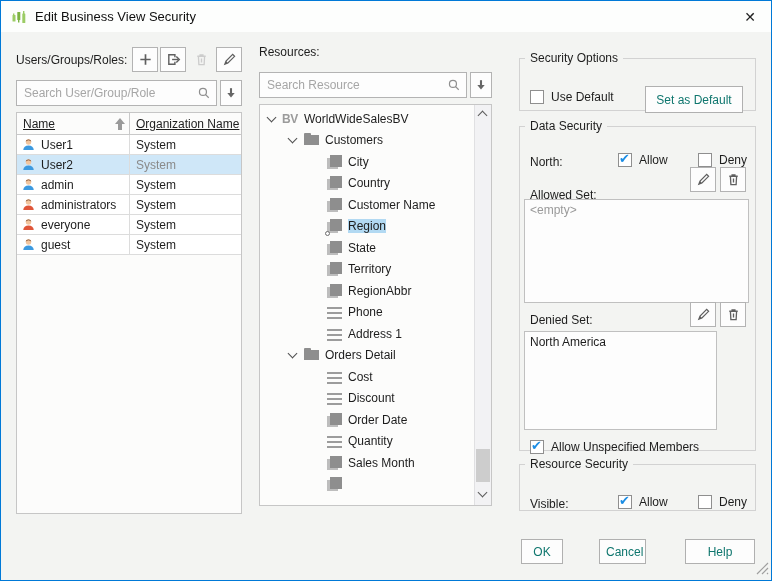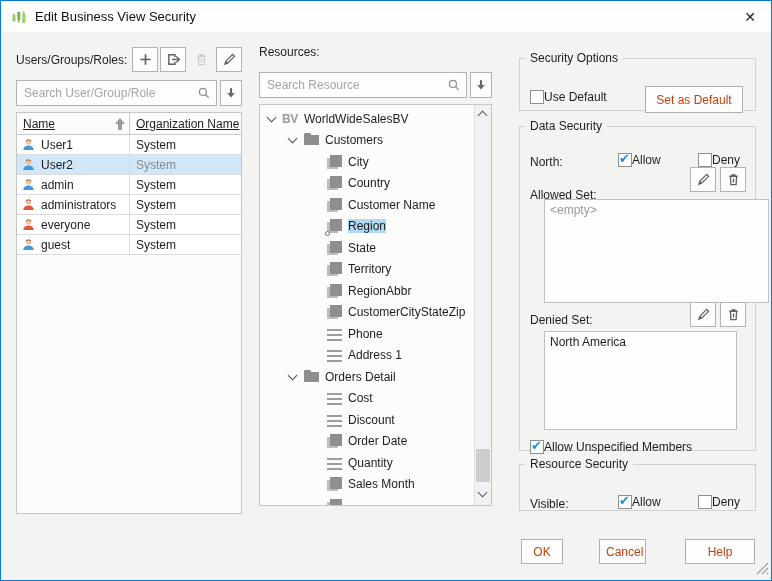--- a/index.html
+++ b/index.html
@@ -19,22 +19,22 @@
   .tbtn { width:26px; height:25px; border:1px solid #b3b3b3; background:#fdfdfd; display:inline-flex; align-items:center; justify-content:center; padding:0; color:#5f5f5f; }
   .tbtn.disabled { border-color:transparent; background:transparent; color:#cccccc; }
   .search-row { display:flex; margin-top:6px; }
   .search-wrap { position:relative; flex:1; }
   .search-wrap input { width:100%; height:26px; border:1px solid #b3b3b3; background:#fdfdfd; padding:0 26px 0 7px; font-family:inherit; font-size:12px; color:#333; }
   .search-wrap input::placeholder { color:#a6a6a6; }
   .mag { position:absolute; right:6px; top:6px; }
   .arrow-btn { width:22px; height:26px; margin-left:3px; border:1px solid #b3b3b3; background:#fdfdfd; display:inline-flex; align-items:center; justify-content:center; padding:0; }
   .cb { position:relative; display:inline-block; width:14px; height:14px; border:1px solid #8f8f8f; background:#fff; flex:none; }
   .cb.checked::after { content:"\2714"; font-family:"DejaVu Sans", sans-serif; position:absolute; left:0px; top:-3px; font-size:13px; color:#1b8de4; }
-  .cb-group { display:flex; align-items:center; }
-  .btn { border:1px solid #b0b0b0; background:#fdfdfd; font-family:inherit; font-size:12px; color:#c2410c; }
+  .cb-group { display:flex; align-items:center; gap:7px; }
+  .btn { border:1px solid #b0b0b0; background:#fdfdfd; font-family:inherit; font-size:12px; color:#0f766e; }
   
   .left { position:absolute; left:15px; top:44px; width:226px; }
   .panel-head { display:flex; justify-content:space-between; align-items:center; height:29px; }
   .toolbar { display:flex; gap:2px; }
   .utable { margin-top:6px; height:402px; border:1px solid #c6c6c6; background:#fcfcfb; display:flex; flex-direction:column; }
   .thead { display:flex; height:22px; border-bottom:1px solid #c9c9c9; }
   .th { display:flex; align-items:center; padding-left:6px; }
   .th span { text-decoration:underline; }
   .th-name { width:112px; }
   .th-org { flex:1; border-left:1px solid #c9c9c9; }
@@ -76,21 +76,21 @@
   .sb-arrow.up { top:2px; } .sb-arrow.up::before { top:5px; transform:rotate(-135deg); }
   .sb-arrow.down { bottom:2px; } .sb-arrow.down::before { top:2px; transform:rotate(45deg); }
   .sb-thumb { position:absolute; left:1px; top:344px; width:14px; height:33px; background:#cdcdcd; }
   
   fieldset { position:absolute; left:518px; width:237px; border:1px solid #d2d2d2; margin:0; padding:0; }
   legend { font-size:12px; color:#1d1d1d; margin-left:5px; padding:0 5px; }
   #grp-security { top:50px; height:60px; }
   #grp-data { top:118px; height:332px; }
   #grp-resource { top:456px; height:54px; }
   .abs { position:absolute; }
-  .setbox { position:absolute; background:#fdfdfd; border:1px solid #c0c0c0; padding:3px 5px; overflow:hidden;margin-left:20px; }
+  .setbox { position:absolute; background:#fdfdfd; border:1px solid #c0c0c0; padding:3px 5px; overflow:hidden; }
   .muted { color:#9a9a9a; }
   .sbtn { position:absolute; width:26px; height:25px; border:1px solid #b3b3b3; background:#fdfdfd; display:flex; align-items:center; justify-content:center; color:#5f5f5f; padding:0; }
   
   .footer-btn { position:absolute; top:538px; height:25px; }
   .grip { position:absolute; right:2px; bottom:2px; }
 </style>
 </head>
 <body>
 
 <div class="window">
@@ -314,25 +314,20 @@
     <span class="ticon ico-group"></span>
     <span class="tlabel">Territory</span>
   </div>
 
   <div class="titem pad2">
 
     <span class="ticon ico-group"></span>
     <span class="tlabel">RegionAbbr</span>
   </div>
 
-  <div class="titem pad2">
-
-    <span class="ticon ico-group"></span>
-    <span class="tlabel">CustomerCityStateZip</span>
-  </div>
 
   <div class="titem pad2">
 
     <span class="ticon ico-detail"></span>
     <span class="tlabel">Phone</span>
   </div>
 
   <div class="titem pad2">
 
     <span class="ticon ico-detail"></span>

